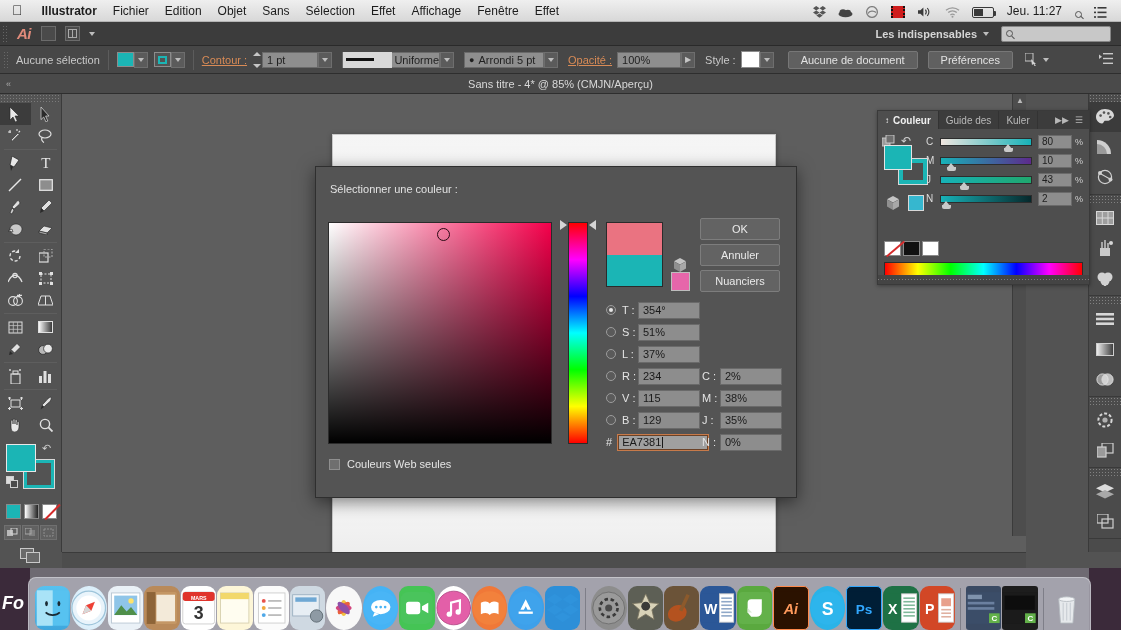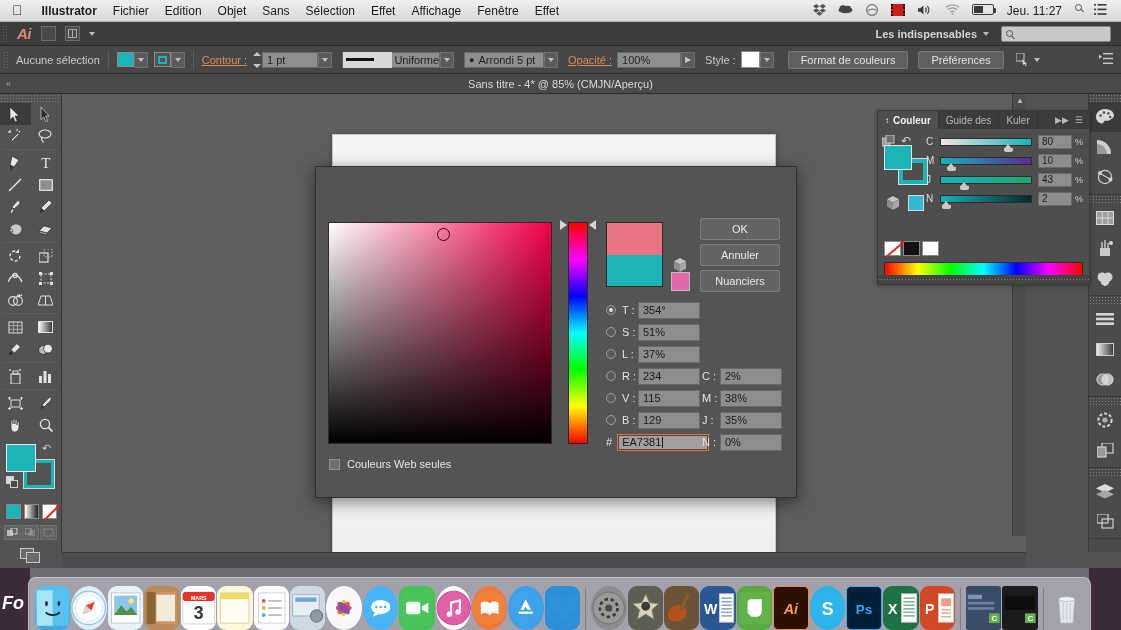--- a/index.html
+++ b/index.html
@@ -15,21 +15,21 @@
   .macbar {
     position: absolute; left: 0; top: 0; width: 1121px; height: 22px;
     background: linear-gradient(#efefef, #d8d8d8);
     border-bottom: 1px solid #b4b4b4;
     display: flex; align-items: center;
     font-size: 12px; color: #1c1c1c;
   }
   .apple-logo { padding: 0 11px 0 12px; font-size: 14px; line-height: 1; position: relative; top: -1px; }
   .macbar .mi { padding: 0 8px; line-height: 22px; white-space: nowrap; }
   .macbar .mi.bold { font-weight: bold; }
-  .macbar .right { margin-left: auto; display: flex; align-items: flex-start; padding-right: 8px; gap: 0; }
+  .macbar .right { margin-left: auto; display: flex; align-items: flex-end; padding-right: 8px; gap: 0; }
   .macbar .right .si { padding: 0 6px; line-height: 22px; font-size: 12px; color: #3a3a3a; display:flex; align-items:center; }
   .clocktxt { font-size: 12px; padding: 0 7px; }
   .batt { width: 22px; height: 11px; border: 1px solid #3a3a3a; border-radius: 2px; position: relative; }
   .batt::after { content:""; position:absolute; right:-3px; top:3px; width:2px; height:5px; background:#3a3a3a; border-radius:0 1px 1px 0;}
   .batt i { position:absolute; left:1px; top:1px; bottom:1px; width:9px; background:#3a3a3a; display:block; }
   .film { width: 14px; height: 12px; background:#cf1d1d; border-left:2px dotted #111; border-right:2px dotted #111;}
 
   
   .ai-app { position:absolute; left:0; top:22px; width:1121px; height:546px; background:#535353; }
 
@@ -371,21 +371,21 @@
           <span style="font-size:8px;color:#c6c6c6">▶</span>
         </div>
       <div style="width:10px"></div>
       <span class="lbl">Style :</span>
       <div style="width:5px"></div>
       <div class="sw" style="background:#fff;width:19px;height:17px"></div>
       <div class="dd">
           <span class="caret"></span>
         </div>
       <div style="width:14px"></div>
-      <div class="wbtn">Format de couleurs</div>
+      <div class="wbtn">Aucune de document</div>
       <div style="width:10px"></div>
       <div class="wbtn">Préférences</div>
       <div style="width:12px"></div>
       <div style="display:flex;align-items:center;gap:5px">
         <svg width="13" height="13" viewBox="0 0 13 13">
             <rect x="0" y="0" width="8" height="8" fill="none" stroke="#c9c9c9" stroke-width="1"></rect>
             <path d="M6 6l5 5-1.6.3L11 13l-1.3.6L8.6 11 7 12z" fill="#d2d2d2"></path>
           </svg>
         <span class="caret"></span>
       </div>
@@ -836,20 +836,21 @@
           <div class="n"></div>
           <div class="bk"></div>
           <div class="wh"></div>
         </div>
         <div class="spectrum"></div>
       </div>
       <div class="cp-foot"></div>
     </div>
 
     <div class="dialog">
+      <div class="dlg-sub">Sélectionner une couleur :</div>
     </div>
 
     <div class="sqfield"></div>
     <div class="ringcursor"></div>
     <div class="huebar"></div>
     <div class="huearrow-l"></div>
     <div class="huearrow-r"></div>
 
     <div class="preview">
       <div class="nw"></div>

